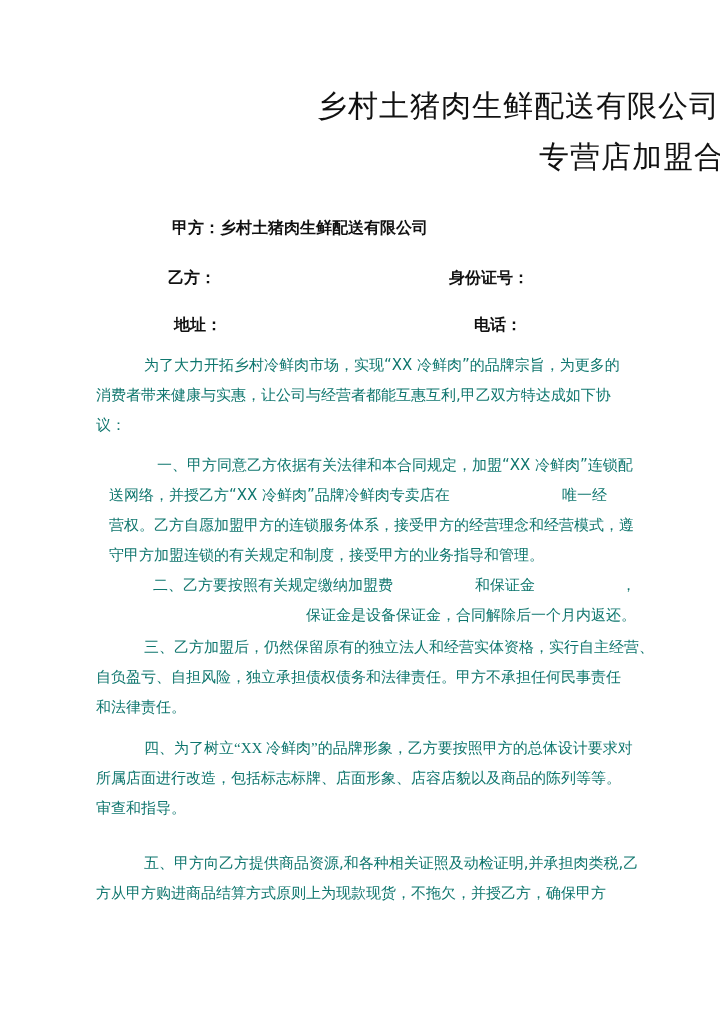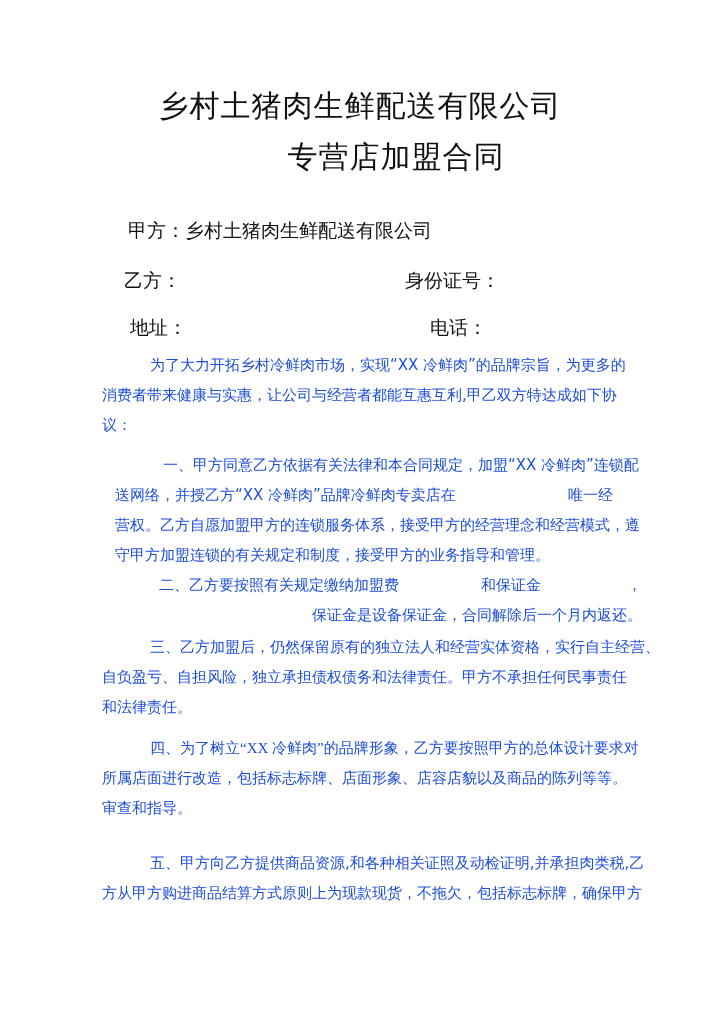--- a/index.html
+++ b/index.html
@@ -19,50 +19,51 @@
       position: absolute;
       left: 0; top: 0;
       width: 720px;
       height: 1017px;
       background: #ffffff;
     }
     .title {
       position: absolute;
       left: 0;
       width: 720px;
-      text-align: center;
+      text-align: right;
       font-family: "DejaVu Serif", "Liberation Serif", serif;
       font-size: 30px;
       letter-spacing: 1px;
       color: #111;
       white-space: nowrap;
     }
     .title.line1 { top: 86px; }
     .title.line2 { top: 137px; padding-left: 36px; }
 
     .party {
       position: absolute;
-      font-size: 19px;
-      font-weight: normal;
+      font-size: 16px;
+      font-weight: bold;
       color: #111;
       white-space: nowrap;
+      margin-left: 44px;
     }
     .party-a { left: 128px; top: 218px; }
     .party-b { left: 124px; top: 268px; }
     .id-no   { left: 405px; top: 268px; }
     .address { left: 130px; top: 315px; }
     .phone   { left: 430px; top: 315px; }
 
     .body-text {
       position: absolute;
-      left: 102px;
+      left: 96px;
       width: 540px;
       font-size: 15px;
       line-height: 30px;
-      color: #1d4ed8;
+      color: #0f766e;
     }
     .para p {
       margin: 0;
       white-space: nowrap;
     }
     .para p.indent {
       padding-left: 48px;
     }
     .p-intro  { top: 350px; }
     .p-one    { top: 450px; margin-left: 13px; }
@@ -119,16 +120,16 @@
   </div>
 
   <div class="body-text para p-four">
     <p class="indent">四、为了树立“XX 冷鲜肉”的品牌形象，乙方要按照甲方的总体设计要求对</p>
     <p>所属店面进行改造，包括标志标牌、店面形象、店容店貌以及商品的陈列等等。</p>
     <p>审查和指导。</p>
   </div>
 
   <div class="body-text para p-five">
     <p class="indent">五、甲方向乙方提供商品资源,和各种相关证照及动检证明,并承担肉类税,乙</p>
-    <p>方从甲方购进商品结算方式原则上为现款现货，不拖欠，包括标志标牌，确保甲方</p>
+    <p>方从甲方购进商品结算方式原则上为现款现货，不拖欠，并授乙方，确保甲方</p>
   </div>
 
 </div>
 
 </body></html>

